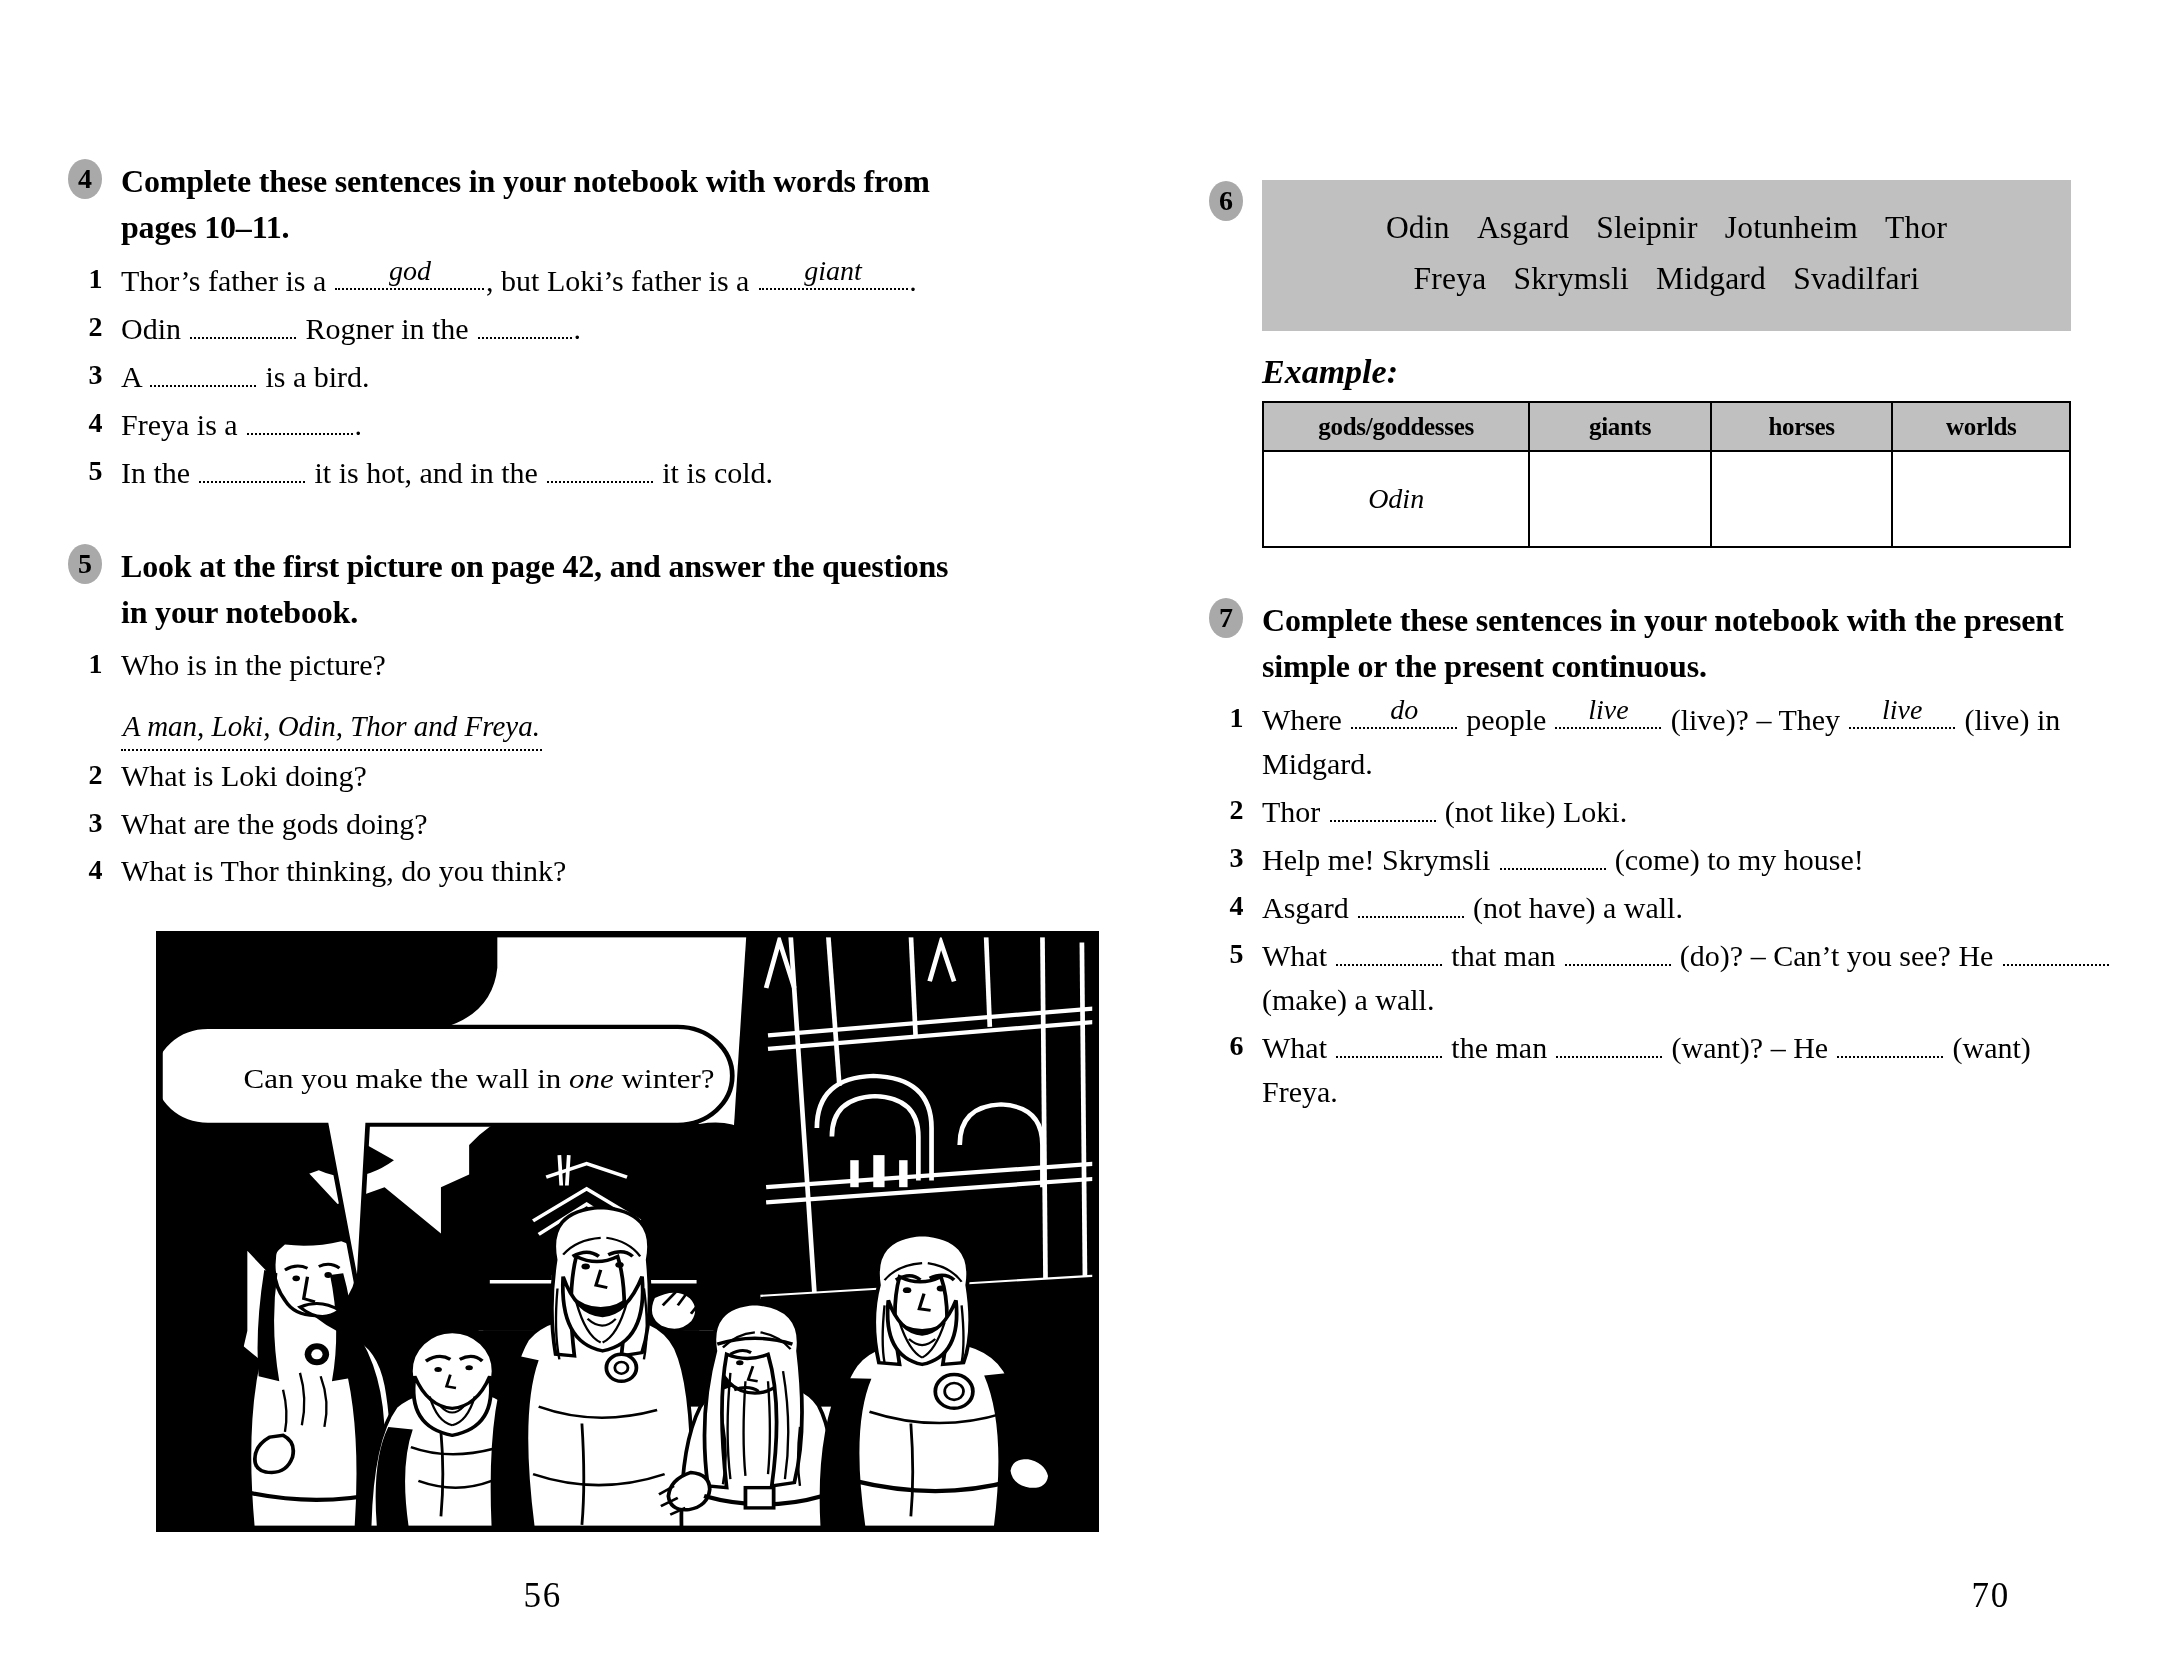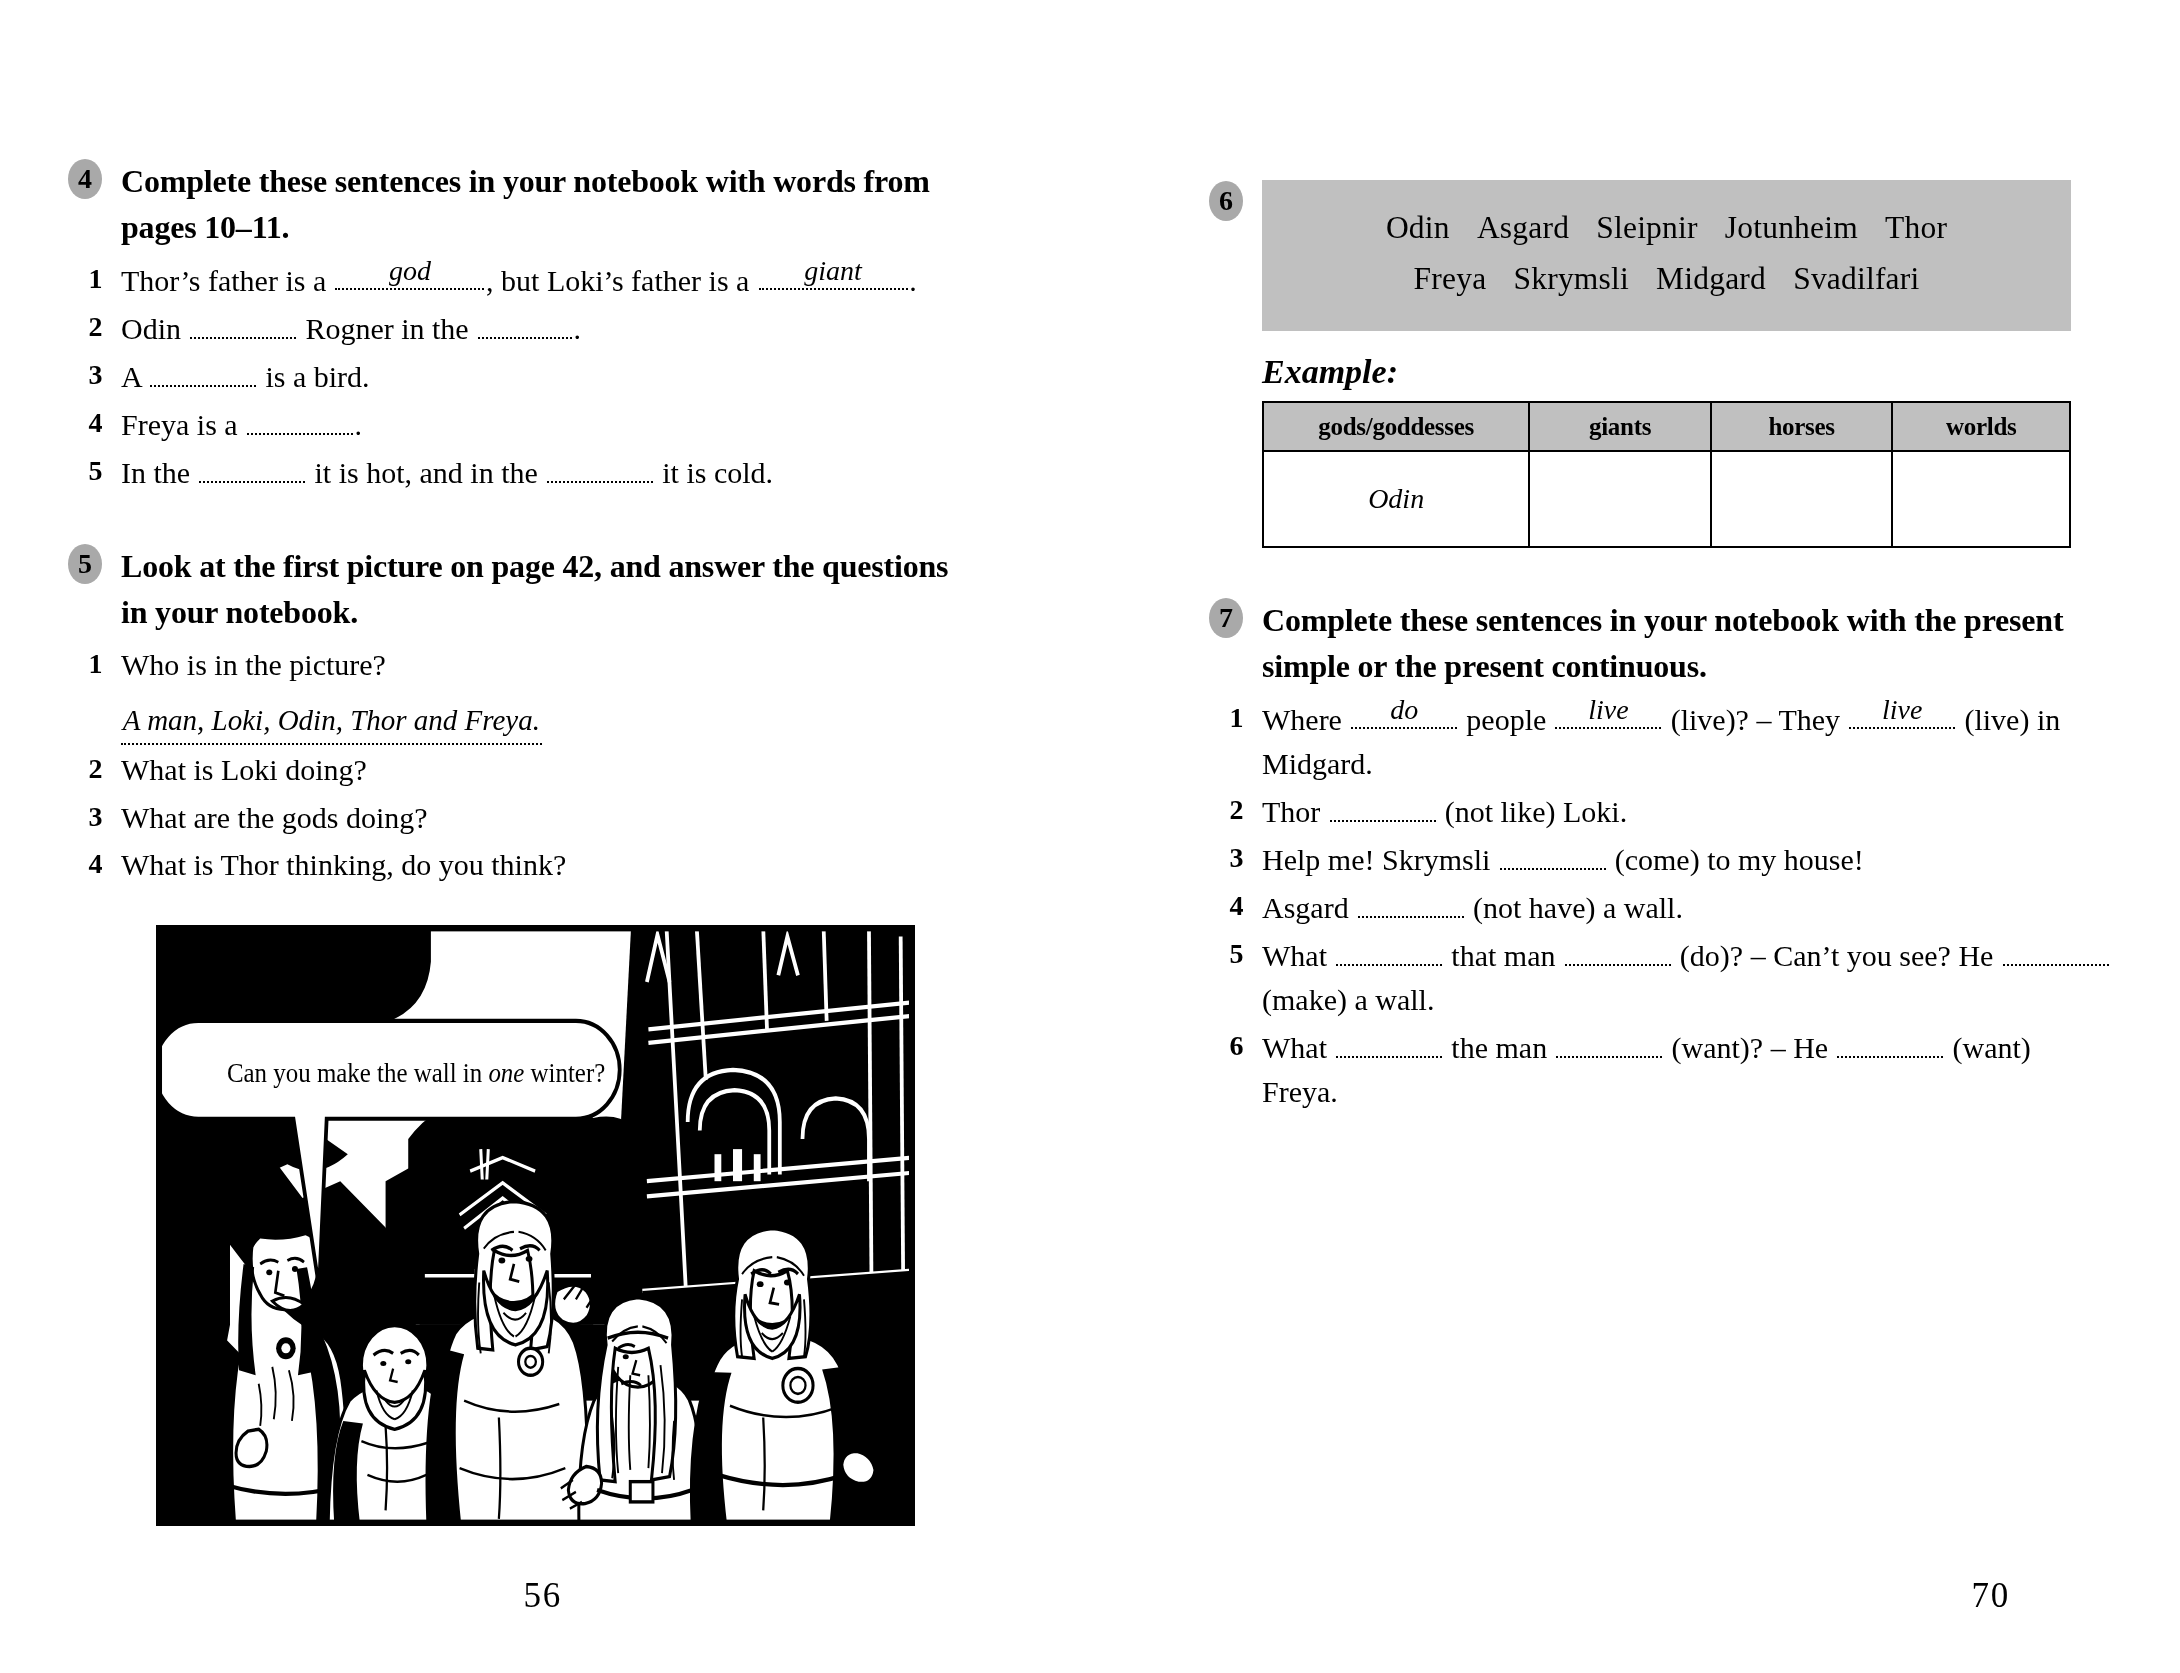--- a/index.html
+++ b/index.html
@@ -104,21 +104,21 @@
     line-height: 1;
   }
 
   
   .written-answer {
     display: inline-block;
     font-style: italic;
     font-size: 29px;
     border-bottom: 2.6px dotted #000;
     padding: 0 1.7px 1.7px 1.7px;
-    margin-top: 12px;
+    margin-top: 18px;
   }
 
   
   .wordbank {
     background: #c0c0c0;
     margin: 22px 0 0 53px;
     padding: 22px 34px 27px 34px;
     text-align: center;
     width: 809px;
     box-sizing: border-box;
@@ -163,21 +163,21 @@
     font-size: 28px;
   }
   table.group-table col.c1 { width: 33%; }
   table.group-table col.c2 { width: 22.5%; }
   table.group-table col.c3 { width: 22.5%; }
   table.group-table col.c4 { width: 22%; }
 
   
   .comic-wrap {
     margin: 36px 0 0 88px;
-    width: 759px;
+    width: 943px;
     height: 601px;
     border: 3.4px solid #000;
     box-sizing: border-box;
     position: relative;
     overflow: hidden;
     background: #fff;
   }
   .comic-wrap svg { display: block; width: 100%; height: 100%; }
 
   .bubble-text {

